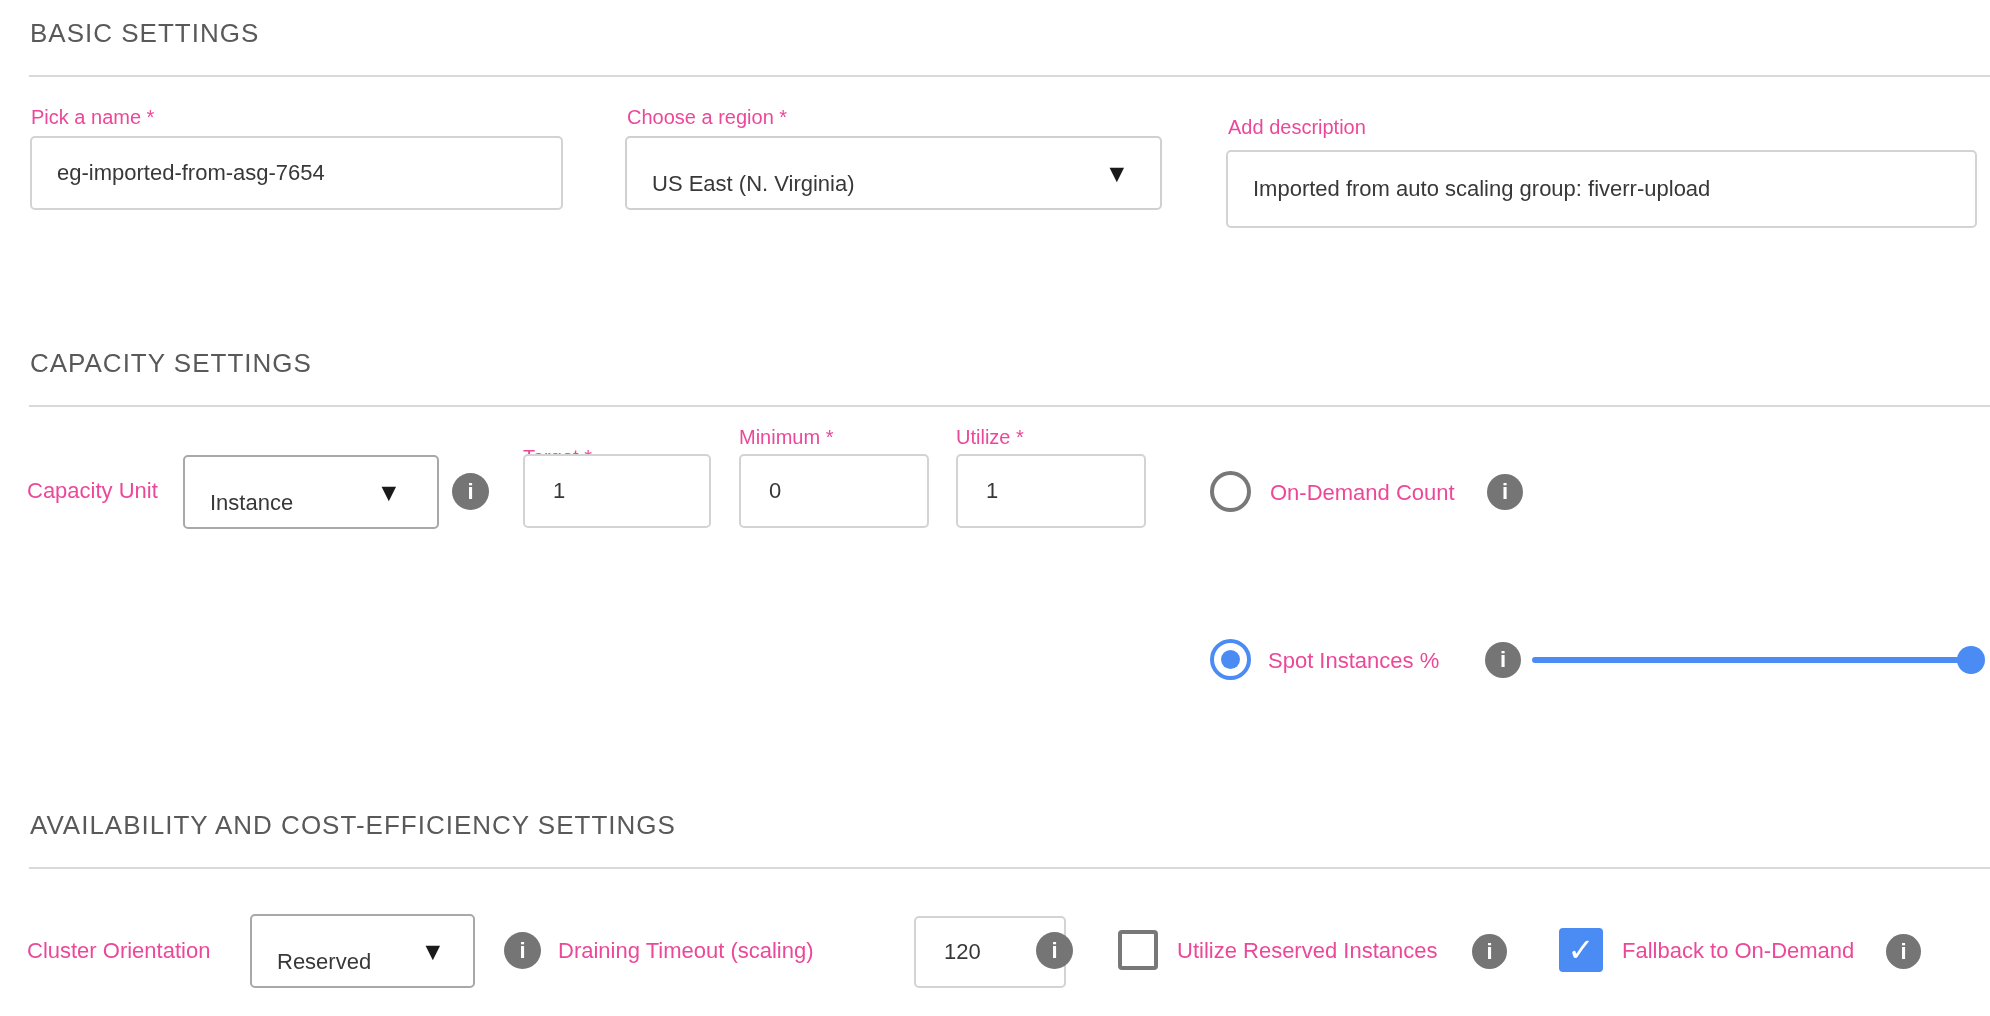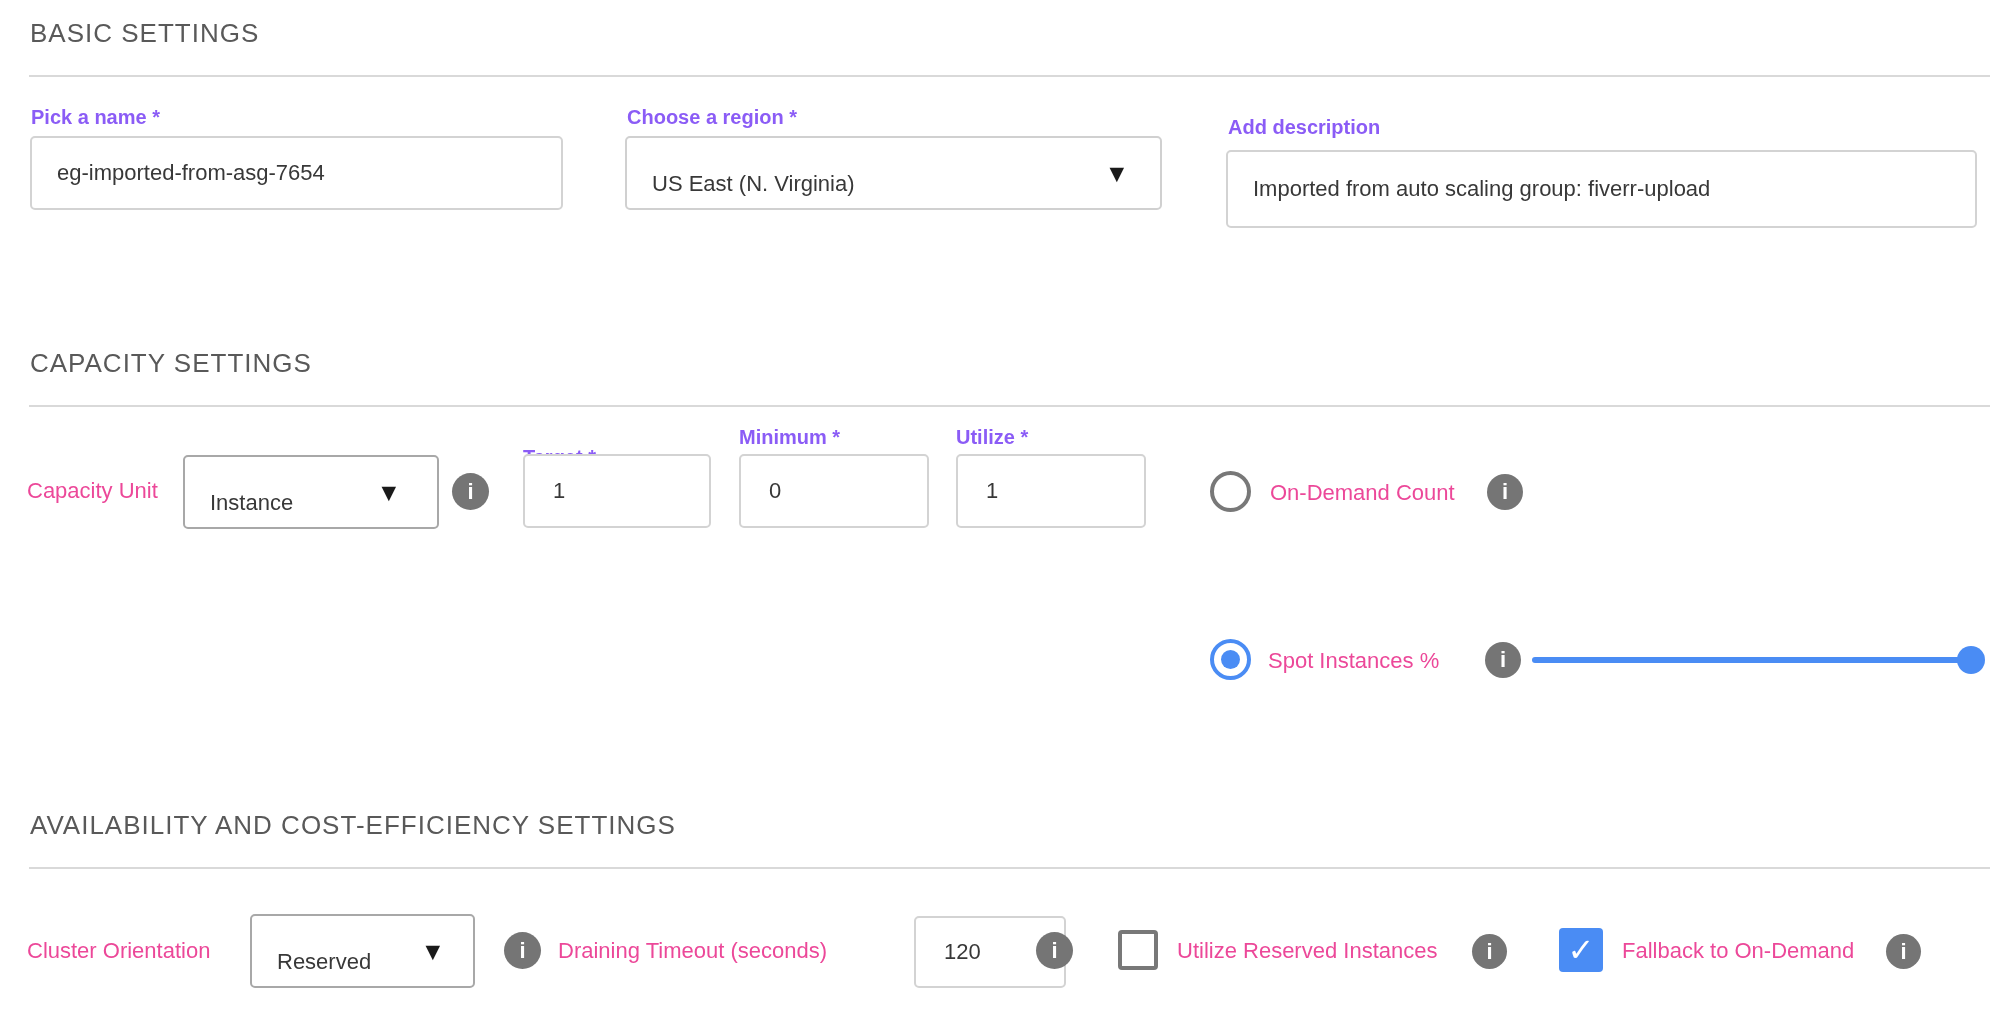--- a/index.html
+++ b/index.html
@@ -3,21 +3,21 @@
 <meta charset="utf-8">
 <style>
   html,body{margin:0;padding:0;background:#fff;}
   #page{position:relative;width:1990px;height:1016px;overflow:hidden;background:#fff;
         font-family:"Liberation Sans", sans-serif;color:#3d3d3d;}
 
   .section-title{position:absolute;left:30px;font-size:26px;letter-spacing:1px;
                  color:#595959;font-weight:400;white-space:nowrap;}
   .rule{position:absolute;left:29px;width:1961px;height:2px;background:#d9d9d9;}
 
-  .field-label{position:absolute;font-size:20px;color:#8b5cf6;white-space:nowrap;font-weight:bold;}
+  .field-label{position:absolute;font-size:20px;color:#ec4899;white-space:nowrap;}
   .dark-label{position:absolute;font-size:22px;color:#ec4899;white-space:nowrap;}
 
   .text-input{position:absolute;box-sizing:border-box;border:2px solid #d3d3d3;border-radius:5px;
               background:#fff;font-family:inherit;font-size:22px;color:#383838;
               padding:0 10px 0 25px;outline:none;}
   .num-input{padding-left:28px;}
 
   .dropdown{position:absolute;box-sizing:border-box;border:2px solid #a8a8a8;border-radius:5px;
             background:#fff;display:flex;align-items:center;justify-content:space-between;
             padding-left:25px;cursor:pointer;}
@@ -150,21 +150,21 @@
 
   <div class="dark-label" id="cluster-label">Cluster Orientation</div>
   <div class="dropdown" id="cluster-select">
     <span class="val">Reserved</span>
     <span class="caret">▼</span>
   </div>
   <div class="info-icon i37" id="info-cluster">
     <span>i</span>
   </div>
 
-  <div class="dark-label" id="draining-label">Draining Timeout (seconds)</div>
+  <div class="dark-label" id="draining-label">Draining Timeout (scaling)</div>
   <input class="text-input num-input" id="draining-input" value="120" style="">
   <div class="info-icon i37" id="info-draining">
     <span>i</span>
   </div>
 
   <div class="checkbox" id="reserved-checkbox"></div>
   <div class="dark-label" id="reserved-label">Utilize Reserved Instances</div>
   <div class="info-icon i35" id="info-reserved">
     <span>i</span>
   </div>

